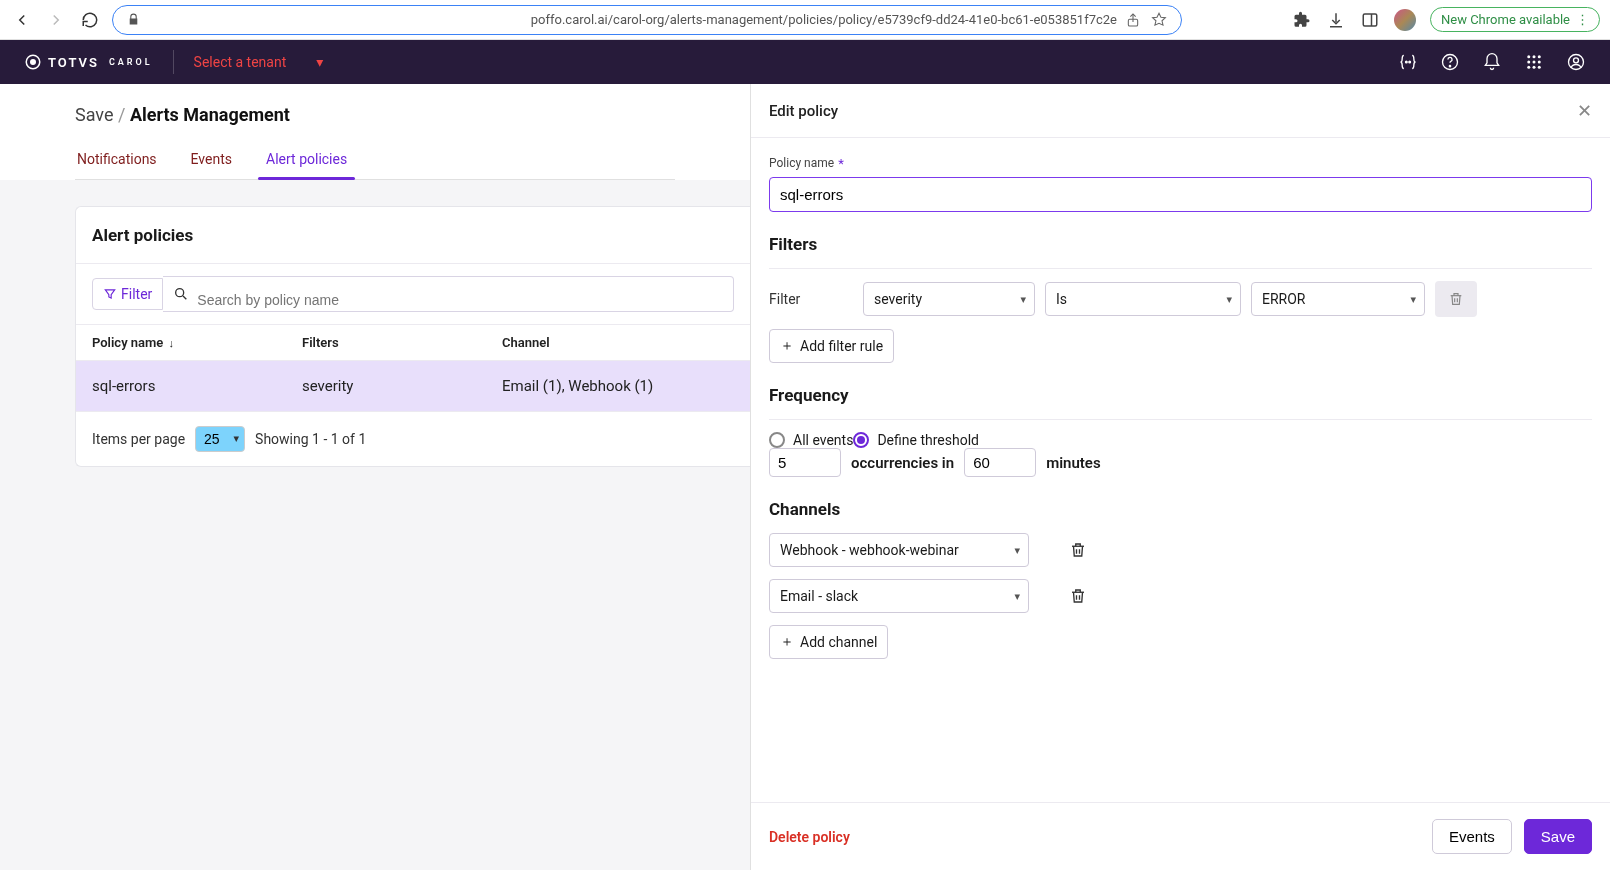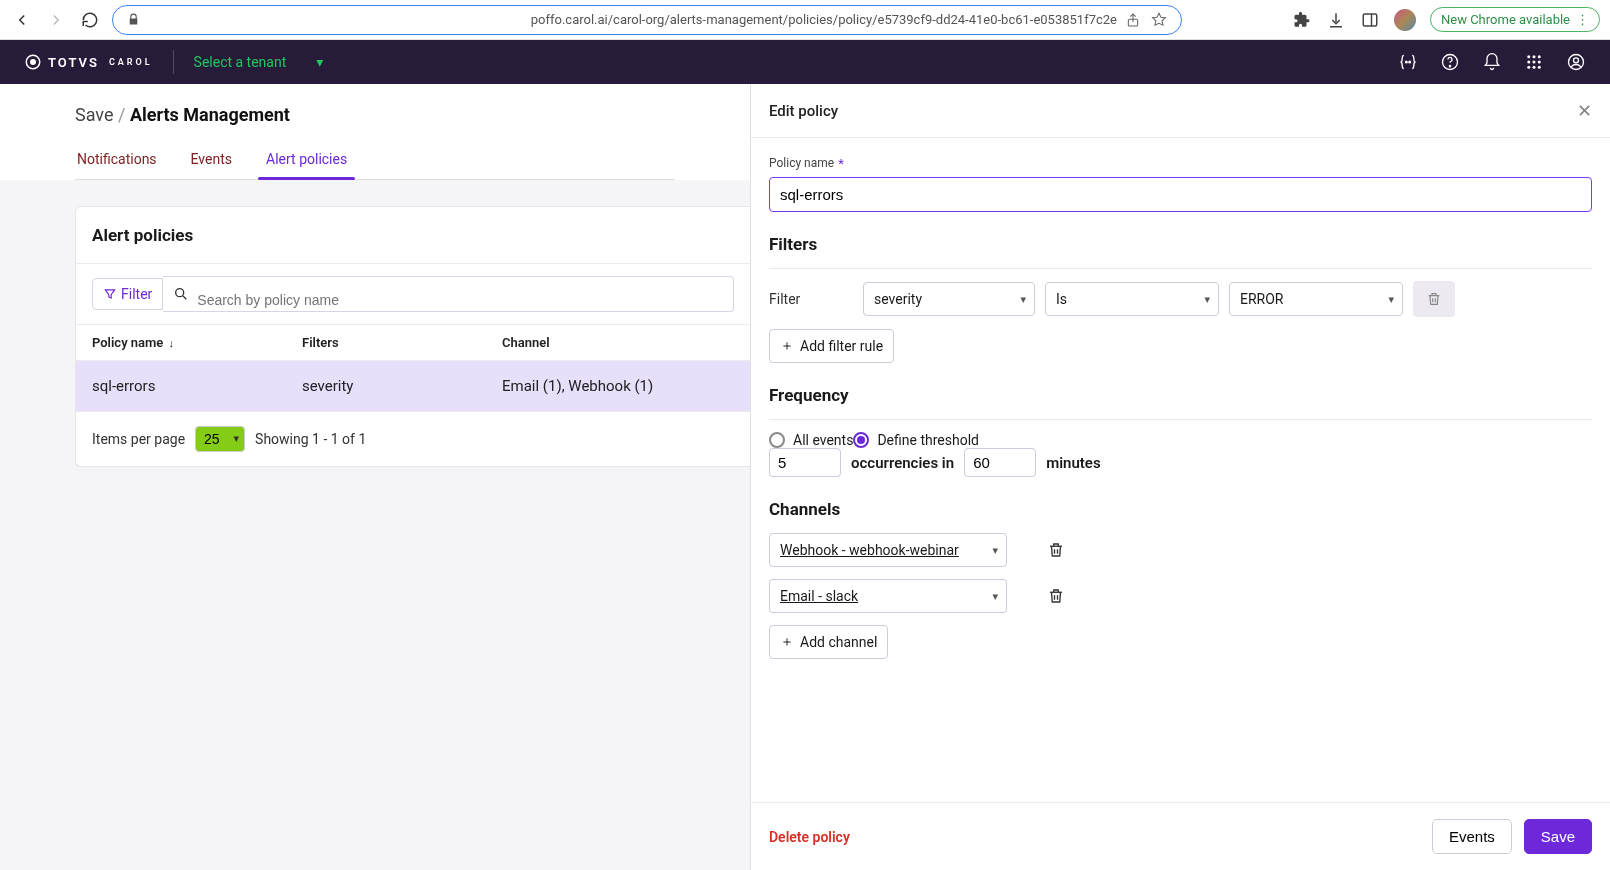--- a/index.html
+++ b/index.html
@@ -16,21 +16,21 @@
 .chrome-right { display: flex; align-items: center; gap: 14px; margin-left: auto; }
 .chrome-icon { width: 20px; height: 20px; display: flex; align-items: center; justify-content: center; color: #444; }
 .avatar { width: 22px; height: 22px; border-radius: 50%; background: linear-gradient(135deg,#c58,#a85,#58a); }
 .update-pill { display: flex; align-items: center; gap: 6px; border: 1px solid #47b35f; color: #2f8e46; border-radius: 18px; padding: 4px 10px; font-size: 13px; }
 
 
 .app-bar { background: #271b3a; height: 44px; display: flex; align-items: center; padding: 0 24px; color: #fff; gap: 20px; }
 .brand { display: flex; align-items: center; gap: 6px; font-weight: 600; letter-spacing: 2px; font-size: 13px; }
 .brand .carol { font-size: 9px; letter-spacing: 3px; margin-left: 4px; }
 .brand-sep { width: 1px; height: 24px; background: rgba(255,255,255,0.2); }
-.tenant { color: #22c55e; display: flex; align-items: center; gap: 30px; cursor: pointer; }
+.tenant { color: #ef4444; display: flex; align-items: center; gap: 30px; cursor: pointer; }
 .app-bar-right { margin-left: auto; display: flex; gap: 22px; color: #fff; align-items: center; }
 .app-bar-right .icon { width: 20px; height: 20px; display: flex; align-items: center; justify-content: center; cursor: pointer; }
 
 
 .page-body { display: flex; height: calc(100% - 84px); }
 .main-col { flex: 0 0 750px; min-width: 0; background:#f5f5f7; }
 .side-panel { flex: 1; border-left: 1px solid #e0e0e0; display: flex; flex-direction: column; background:#fff;}
 .main-col .header-block { padding: 20px 75px 0 75px; background:#fff;}
 .breadcrumb { font-size: 18px; color: #444; margin-bottom: 18px; }
 .breadcrumb .sep { color: #999; }
@@ -46,50 +46,50 @@
 .filter-btn { display: flex; align-items: center; gap: 4px; color: #6d28d9; border: 1px solid #d9d4e4; padding: 7px 10px; border-radius: 4px 0 0 4px; cursor: pointer; }
 .search-wrap { flex:1; border: 1px solid #d9d4e4; border-left:none; border-radius: 0 4px 4px 0; display:flex; align-items:center; padding: 0 10px; height:36px; gap:8px; color:#444;}
 .search-wrap input { flex:1; border:none; outline:none; font-size:14px; background:transparent;margin-top:12px;}
 
 .table-head { display:flex; padding: 10px 16px; font-size:13px; font-weight:600; color:#222; border-bottom:1px solid #eceaf0;}
 .col1{flex:0 0 210px;} .col2{flex:0 0 200px;} .col3{flex:1;}
 .sort-arrow{font-size:11px;margin-left:2px;}
 .trow { display:flex; padding:16px 16px; background:#e8dffb; font-size:15px; color:#222;}
 .trow .col3{color:#222;}
 .pager { display:flex; align-items:center; gap:10px; padding:14px 16px; border-top:1px solid #eceaf0; font-size:14px; color:#333;}
-.pager select { border:1px solid #ccc; border-radius:4px; padding:4px 24px 4px 8px; font-size:14px; appearance:none; background: #84cc16;}
+.pager select { border:1px solid #ccc; border-radius:4px; padding:4px 24px 4px 8px; font-size:14px; appearance:none; background: #7dd3fc;}
 .pager .select-wrap{position:relative;}
 .pager .caret{position:absolute;right:6px;top:6px;font-size:11px;pointer-events:none;}
 
 
 .sp-head { display:flex; align-items:center; justify-content:space-between; padding: 16px 18px; border-bottom:1px solid #eceaf0; }
 .sp-head h2 { font-size:15px; font-weight:500; color:#222;}
 .close-x { cursor:pointer; color:#888; font-size:18px; }
 .sp-body { padding: 18px 18px 0 18px; overflow:auto; flex:1;}
 .label-sm { font-size:12px; color:#444; margin-bottom:6px; display:flex; gap:4px;}
 .req-star{color:#6d28d9;font-size:13px;}
 .input-full { width:100%; border:1.5px solid #7c3aed; border-radius:4px; padding: 8px 10px; font-size:15px; outline:none;}
 .section-title { font-size:17px; font-weight:700; margin: 22px 0 14px 0;}
 .hr { border:none; border-top:1px solid #eceaf0; margin-bottom:12px;}
 .filter-row { display:flex; align-items:center; gap:10px; margin-bottom:12px; flex-wrap:wrap;}
 .filter-row .lbl { width:84px; font-size:14px; color:#333;}
 .sel { position:relative; border:1px solid #cfcad9; border-radius:4px; background:#fff; display:flex; align-items:center; padding:8px 28px 8px 10px; font-size:14px; cursor:pointer; min-width:0;}
 .sel .caret { position:absolute; right:8px; font-size:11px; color:#555;}
-.sel.w160{width:172px;} .sel.w170{width:174px;} .sel.w170b{width:174px;}
+.sel.w160{width:172px;} .sel.w170{width:196px;} .sel.w170b{width:174px;}
 .trash-disabled { width:42px; height:36px; background:#eceaf0; border-radius:4px; display:flex; align-items:center; justify-content:center; color:#888;}
 .add-chip { display:inline-flex; align-items:center; gap:6px; border:1px solid #cfcad9; border-radius:4px; padding:7px 10px; font-size:14px; cursor:pointer;}
 .radio-row { display:flex; margin: 4px 0 0 0; align-items:flex-start;}
 .radio { display:flex; align-items:center; gap:8px; cursor:pointer;}
 .radio .dot{width:16px;height:16px;border:2px solid #888;border-radius:50%;position:relative;}
 .radio.selected .dot{border-color:#6d28d9;}
 .radio.selected .dot::after{content:"";position:absolute;inset:2px;border-radius:50%;background:#6d28d9;}
 .freq-row { display:flex; align-items:center; gap:10px; font-size:15px;}
 .numbox { border:1px solid #cfcad9; border-radius:4px; padding:5px 8px; width:72px; font-size:15px;}
 .chan-row { display:flex; align-items:center; gap:40px; margin-bottom:12px;}
-.chan-row .sel{width:238px;text-decoration:underline;}
+.chan-row .sel{width:260px;}
 .chan-trash { color:#333; cursor:pointer;}
 .sp-foot { display:flex; align-items:center; padding: 16px 18px; border-top:1px solid #eceaf0; gap:12px;}
 .delete-link { color:#d93025; font-weight:600; cursor:pointer;}
 .spacer{flex:1;}
 .btn { border:1px solid #cfcad9; border-radius:5px; padding:8px 16px; font-size:15px; cursor:pointer; background:#fff;}
 .btn.primary { background:#6d28d9; color:#fff; border-color:#6d28d9;}
 svg{display:block;}
 </style>
 </head>
 <body>

